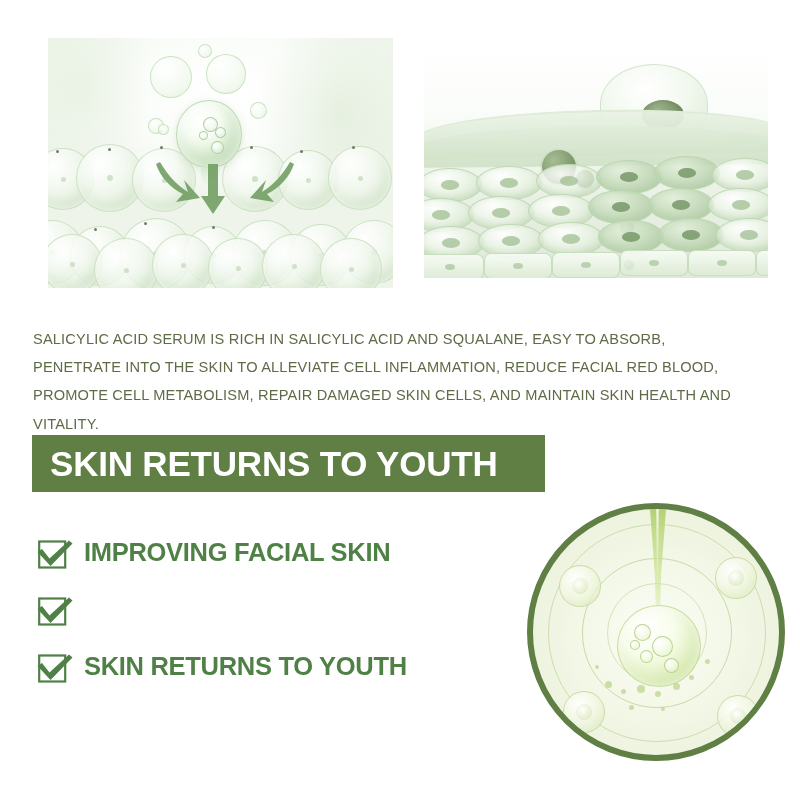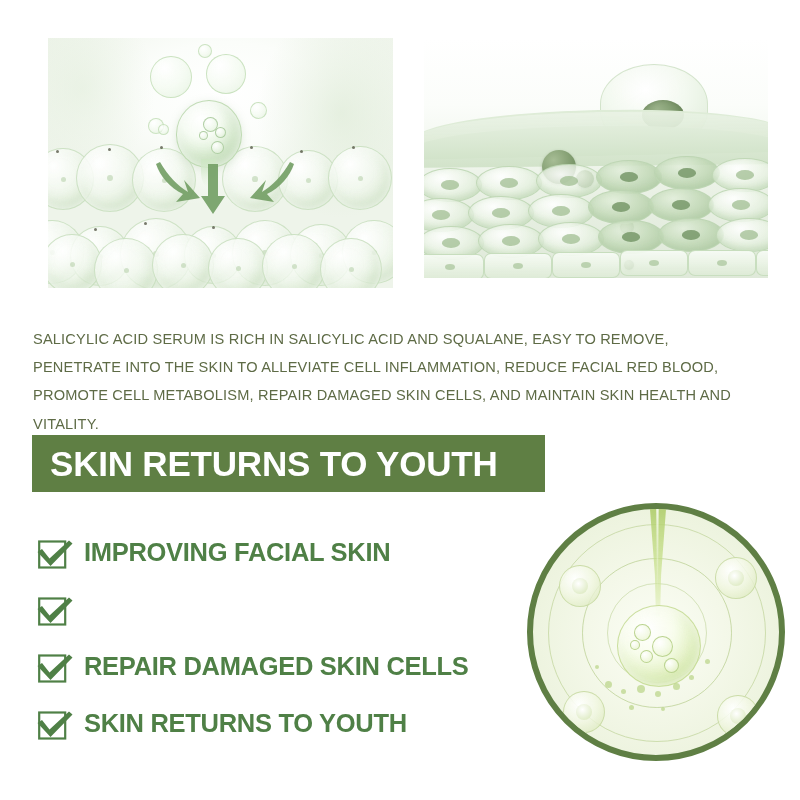--- a/index.html
+++ b/index.html
@@ -508,21 +508,21 @@
       <div class="basal" style="left:-8px;  top:216px; width:66px; height:24px;"></div>
       <div class="basal" style="left:60px;  top:215px; width:66px; height:24px;"></div>
       <div class="basal" style="left:128px; top:214px; width:66px; height:24px;"></div>
       <div class="basal" style="left:196px; top:212px; width:66px; height:24px;"></div>
       <div class="basal" style="left:264px; top:212px; width:66px; height:24px;"></div>
       <div class="basal" style="left:332px; top:212px; width:40px; height:24px;"></div>
     </div>
   </div>
 </div>
 
-<p class="body-copy">SALICYLIC ACID SERUM IS RICH IN SALICYLIC ACID AND SQUALANE, EASY TO REMOVE, PENETRATE INTO THE SKIN TO ALLEVIATE CELL INFLAMMATION, REDUCE FACIAL RED BLOOD, PROMOTE CELL METABOLISM, REPAIR DAMAGED SKIN CELLS, AND MAINTAIN SKIN HEALTH AND VITALITY.</p>
+<p class="body-copy">SALICYLIC ACID SERUM IS RICH IN SALICYLIC ACID AND SQUALANE, EASY TO ABSORB, PENETRATE INTO THE SKIN TO ALLEVIATE CELL INFLAMMATION, REDUCE FACIAL RED BLOOD, PROMOTE CELL METABOLISM, REPAIR DAMAGED SKIN CELLS, AND MAINTAIN SKIN HEALTH AND VITALITY.</p>
 
 <div class="banner">
   <span class="banner-title">SKIN RETURNS TO YOUTH</span>
 </div>
 
 <div class="checklist">
 
   <div class="check-item">
     <span class="check-icon">
       <svg width="38" height="38" viewBox="0 0 38 38">
@@ -535,29 +535,20 @@
 
   <div class="check-item">
     <span class="check-icon">
       <svg width="38" height="38" viewBox="0 0 38 38">
         <rect x="3.2" y="7.5" width="26" height="26" fill="none" stroke="#4f8046" stroke-width="2.2"></rect>
         <path d="M1.5 18 L6 15 L13.5 24.5 L33 6.5 L36.5 9.5 L14.5 32 Z" fill="#4f8046"></path>
       </svg>
     </span>
   </div>
 
-  <div class="check-item">
-    <span class="check-icon">
-      <svg width="38" height="38" viewBox="0 0 38 38">
-        <rect x="3.2" y="7.5" width="26" height="26" fill="none" stroke="#4f8046" stroke-width="2.2"></rect>
-        <path d="M1.5 18 L6 15 L13.5 24.5 L33 6.5 L36.5 9.5 L14.5 32 Z" fill="#4f8046"></path>
-      </svg>
-    </span>
-    <span class="check-label">REPAIR DAMAGED SKIN CELLS</span>
-  </div>
 
   <div class="check-item">
     <span class="check-icon">
       <svg width="38" height="38" viewBox="0 0 38 38">
         <rect x="3.2" y="7.5" width="26" height="26" fill="none" stroke="#4f8046" stroke-width="2.2"></rect>
         <path d="M1.5 18 L6 15 L13.5 24.5 L33 6.5 L36.5 9.5 L14.5 32 Z" fill="#4f8046"></path>
       </svg>
     </span>
     <span class="check-label">SKIN RETURNS TO YOUTH</span>
   </div>

